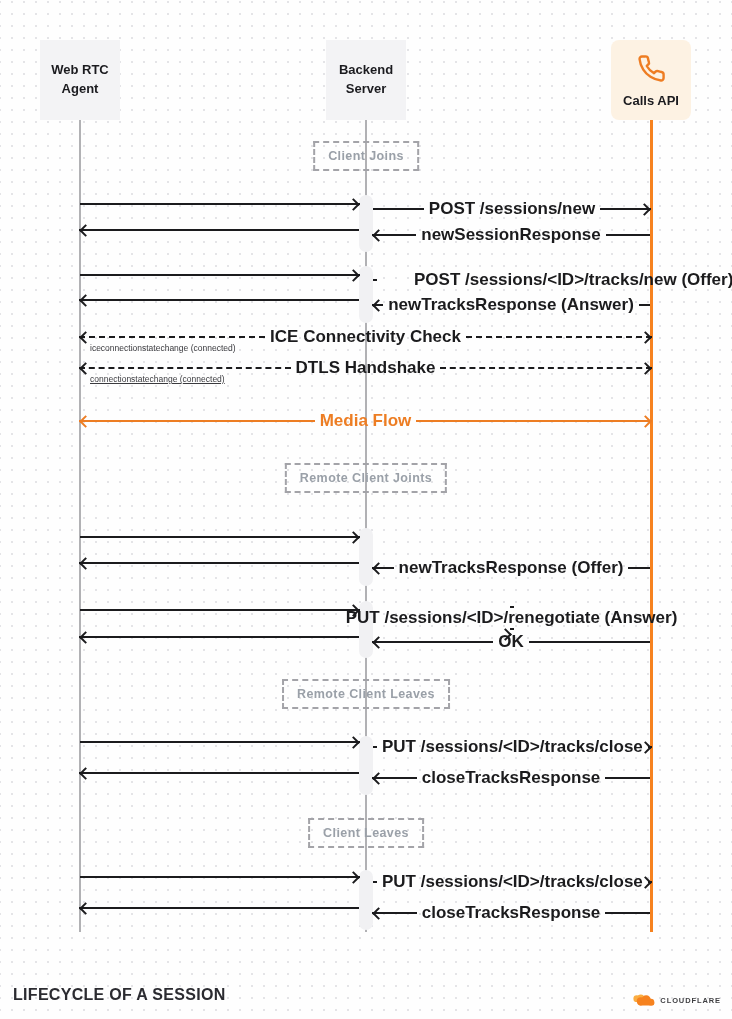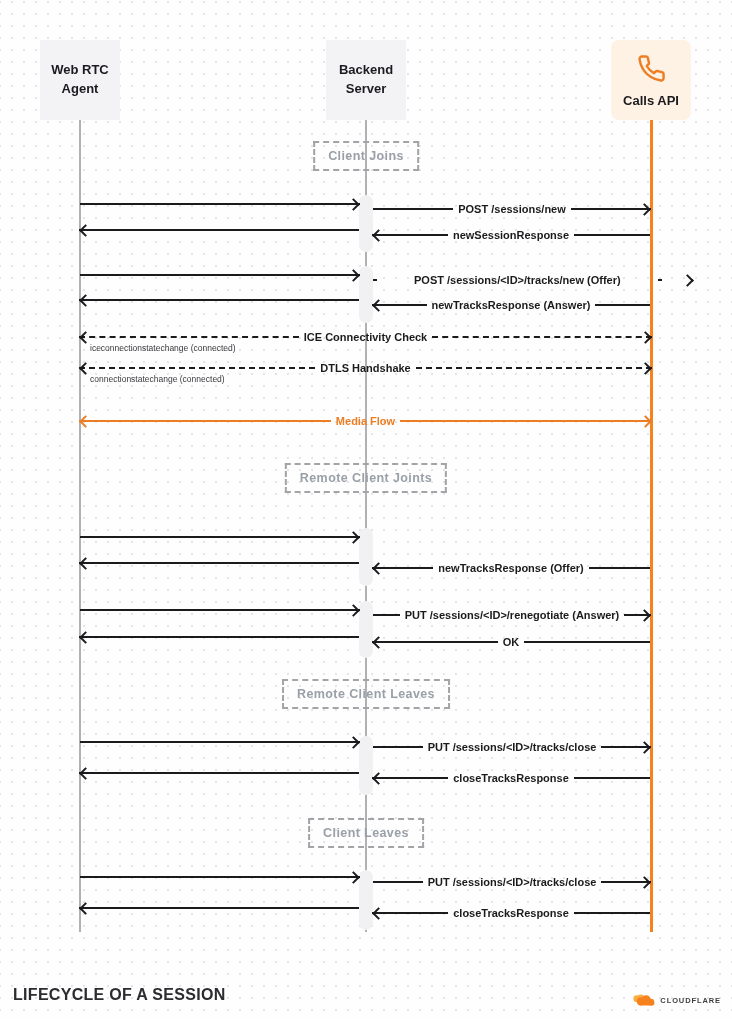--- a/index.html
+++ b/index.html
@@ -22,21 +22,21 @@
   .aicon{line-height:0;}
   .section{
     position:absolute;left:366px;transform:translateX(-50%);z-index:4;
     border:2px dashed #a3a3a8;color:#9aa0a8;font-size:12.5px;font-weight:bold;
     letter-spacing:.4px;padding:6px 13px;white-space:nowrap;
   }
   .msg{position:absolute;height:18px;display:flex;align-items:center;z-index:3;color:#1b1b1d;}
   .msg.orange{color:#ed7d23;}
   .msg .seg{flex:1 1 0;height:0;border-top:2px solid currentColor;min-width:4px;}
   .msg.dashed .seg{border-top-style:dashed;}
-  .msg .lbl{flex:0 0 auto;font-weight:bold;font-size:11px;padding:0 5px;white-space:nowrap;}
+  .msg .lbl{flex:0 0 auto;font-weight:bold;font-size:17px;padding:0 5px;white-space:nowrap;}
   .head{flex:none;width:9px;height:9px;box-sizing:border-box;}
   .head.r{border-top:2.5px solid currentColor;border-right:2.5px solid currentColor;transform:rotate(45deg);margin-left:-11px;margin-right:1px;}
   .head.l{border-top:2.5px solid currentColor;border-left:2.5px solid currentColor;transform:rotate(-45deg);margin-right:-11px;margin-left:1px;}
   .note{position:absolute;z-index:3;font-size:8.5px;color:#3a3a3e;white-space:nowrap;}
   .title{position:absolute;left:13px;top:986px;font-size:16px;font-weight:bold;color:#2b2b30;letter-spacing:.3px;z-index:5;}
   .brand{position:absolute;right:11px;top:993px;display:flex;align-items:center;gap:3px;z-index:5;}
   .brand .wordmark{font-size:7.5px;font-weight:bold;letter-spacing:.9px;color:#3f3f42;}
 </style>
 </head>
 <body>
@@ -158,21 +158,21 @@
     <div class="msg" style="left: 373px; top: 559px; width: 277px;">
       <span class="head l"></span>
       <span class="seg"></span>
       <span class="lbl">newTracksResponse (Offer)</span>
       <span class="seg"></span>
     </div>
     <div class="msg" style="left: 80px; top: 601px; width: 279px;">
       <span class="seg"></span>
       <span class="head r"></span>
     </div>
-    <div class="msg" style="left: 373px; top: 606px; width: 277px;">
+    <div class="msg" style="left: 373px; top: 606px; width: 277px; flex-direction: column;">
       <span class="seg"></span>
       <span class="lbl">PUT /sessions/&lt;ID&gt;/renegotiate (Answer)</span>
       <span class="seg"></span>
       <span class="head r"></span>
     </div>
     <div class="msg" style="left: 80px; top: 628px; width: 279px;">
       <span class="head l"></span>
       <span class="seg"></span>
     </div>
     <div class="msg" style="left: 373px; top: 633px; width: 277px;">
@@ -215,14 +215,14 @@
       <span class="head l"></span>
       <span class="seg"></span>
     </div>
     <div class="msg" style="left: 373px; top: 904px; width: 277px;">
       <span class="head l"></span>
       <span class="seg"></span>
       <span class="lbl">closeTracksResponse</span>
       <span class="seg"></span>
     </div>
     <div class="note" style="left: 90px; top: 343px;">iceconnectionstatechange (connected)</div>
-    <div class="note" style="left: 90px; top: 374px;">connectionstatechange (connected)</div>
+    <div class="note" style="left: 90px; top: 374px; text-decoration: underline;">connectionstatechange (connected)</div>
   </div>
 
 </body></html>

